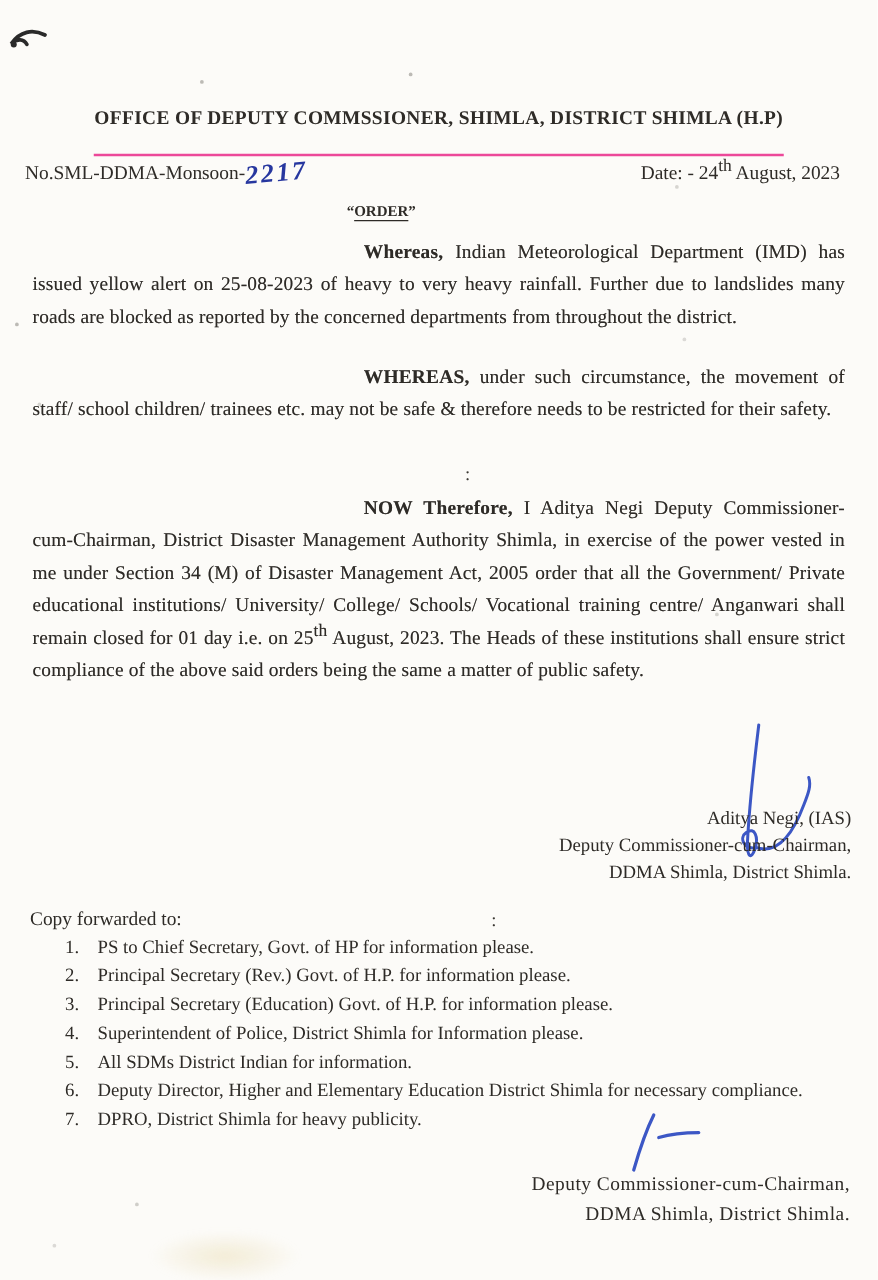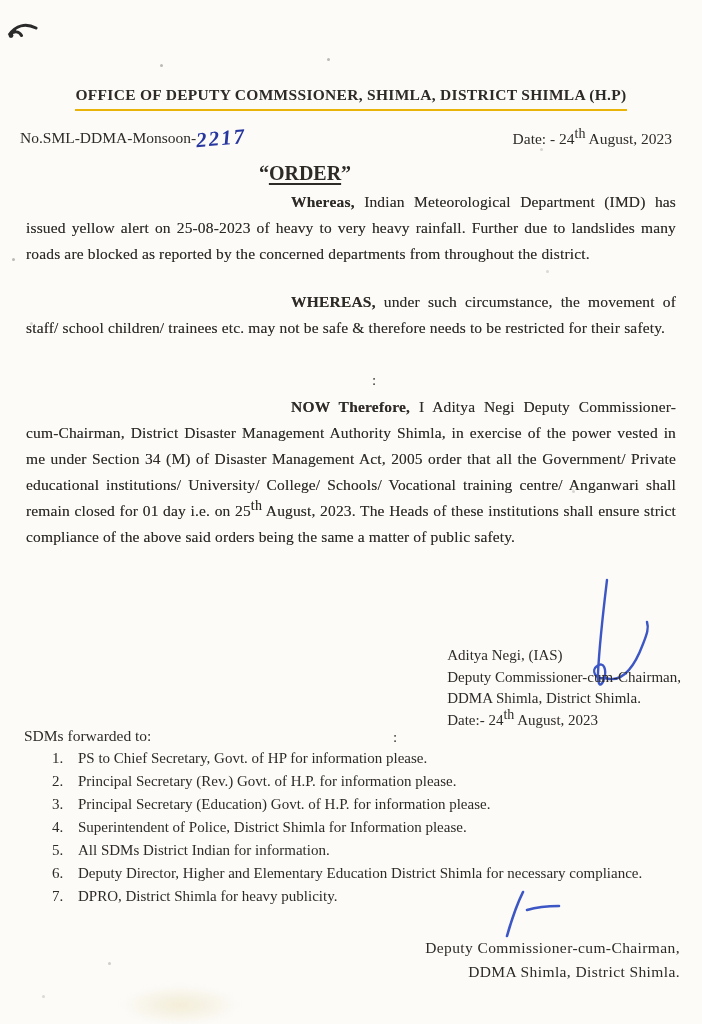--- a/index.html
+++ b/index.html
@@ -7,43 +7,43 @@
     position:relative;width:702px;height:1024px;margin:0 auto;
     background:#fcfbf8;overflow:hidden;
     font-family:"Liberation Serif","DejaVu Serif",serif;
     color:#2e2b27;
   }
   .abs{position:absolute;}
   .title{
     left:0;top:86px;width:100%;text-align:center;
     font-weight:bold;font-size:15.5px;letter-spacing:.3px;
   }
-  .title .underlined{border-bottom:2px solid #eab308;padding-bottom:6px;}
+  .title .underlined{border-bottom:2px solid #ec4899;padding-bottom:20px;}
   .ref-row{left:0;top:124px;width:100%;font-size:15.5px;}
   .ref-left{position:absolute;left:20px;top:0;white-space:nowrap;}
   .handwritten{
     display:inline-block;color:#27379f;font-size:21px;font-style:italic;
     letter-spacing:2px;transform:rotate(-5deg) translateY(2px);font-weight:bold;
   }
   .date-right{position:absolute;right:30px;top:6px;white-space:nowrap;}
   .sup{font-size:14px;vertical-align:super;line-height:0;}
-  .order-heading{left:0;top:162px;width:100%;text-align:center;font-size:20px;font-weight:bold;}
+  .order-heading{left:0;top:162px;width:100%;text-align:center;font-size:12px;font-weight:bold;}
   .order-heading .inner{position:relative;left:-46px;}
   .order-heading .underlined{text-decoration:underline;text-underline-offset:3px;}
   .para{
     left:26px;right:26px;font-size:15.5px;line-height:26px;
     text-align:justify;text-indent:237px;letter-spacing:.15px;
     text-shadow:0 0 .4px rgba(40,38,35,.5);
   }
   .para b{letter-spacing:.2px;margin-left:28px;}
   .p1{top:189px;}
   .p2{top:289px;}
   .p3{top:394px;}
   .stray{font-size:15px;color:#3a3732;}
-  .sig-block{right:21px;top:645px;text-align:left;font-size:15px;line-height:21.5px;white-space:nowrap;}
+  .sig-block{right:21px;top:645px;text-align:right;font-size:15px;line-height:21.5px;white-space:nowrap;}
   .sig-block .date-line{margin-right:18px;}
   .copy-label{left:24px;top:727px;font-size:15.5px;}
   .copy-list{left:52px;top:748px;right:18px;font-size:15px;line-height:21.5px;}
   .copy-item{display:flex;margin-bottom:1.5px;}
   .copy-item .num{width:26px;flex:0 0 26px;}
   .copy-item .txt{flex:1;}
   .footer-block{right:22px;top:936px;text-align:right;font-size:15.5px;line-height:23.5px;letter-spacing:.4px;white-space:nowrap;}
   .speck{position:absolute;width:3px;height:3px;border-radius:50%;background:rgba(70,65,58,.35);}
   .smudge{
     position:absolute;left:120px;top:985px;width:120px;height:40px;border-radius:50%;
@@ -100,26 +100,23 @@
   <div class="abs" style="left:555px;top:578px;">
     <svg width="110" height="125" viewBox="0 0 110 125">
       <path d="M52,2 C48,35 44,75 43,95 C42.5,108 46,110 49,101 C52,92 49,83 42,88 C36,92 40,102 50,100 C62,104 76,98 88,66 C92,56 94,50 92,44" stroke="#2b49c0" stroke-width="2.4" fill="none" stroke-linecap="round" opacity="0.92"></path>
     </svg>
   </div>
 
   <div class="abs sig-block">
     <div>Aditya Negi, (IAS)</div>
     <div>Deputy Commissioner-cum-Chairman,</div>
     <div>DDMA Shimla, District Shimla.</div>
-    <div class="date-line">
-      <span>Date:- 24</span><span class="sup">th</span><span> August, 2023</span>
-    </div>
   </div>
 
-  <div class="abs copy-label">SDMs forwarded to:</div>
+  <div class="abs copy-label">Copy forwarded to:</div>
   <div class="abs stray" style="left:393px;top:729px;">:</div>
 
   <div class="abs copy-list">
     <div class="copy-item">
       <span class="num">1.</span>
         <span class="txt">PS to Chief Secretary, Govt. of HP for information please.</span>
     </div>
     <div class="copy-item">
       <span class="num">2.</span>
         <span class="txt">Principal Secretary (Rev.) Govt. of H.P. for information please.</span>

